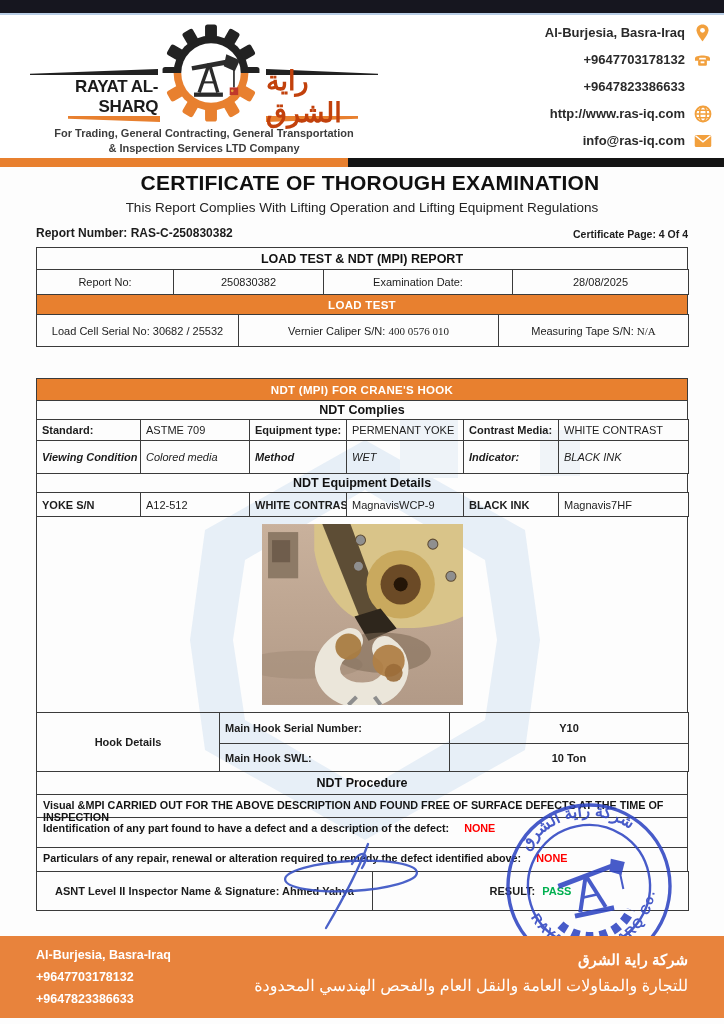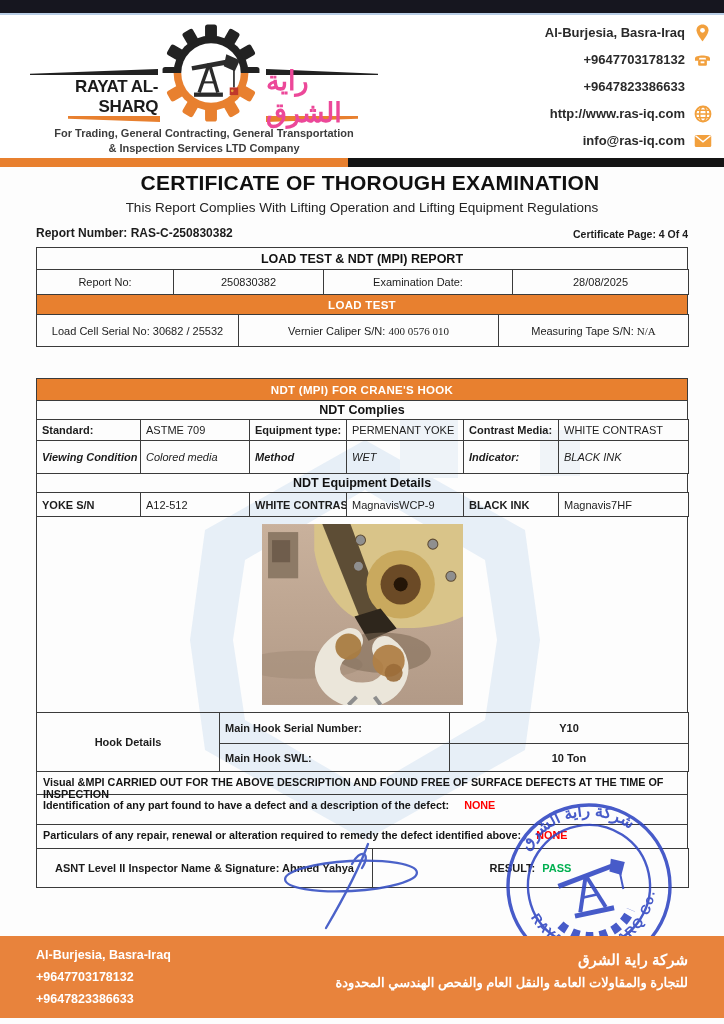--- a/index.html
+++ b/index.html
@@ -7,21 +7,21 @@
         font-family:"Liberation Sans",sans-serif;color:#1c1c1c;margin:0 auto;}
   
   .topbar{position:absolute;left:0;top:0;width:724px;height:13px;background:#16161f;z-index:5;}
   .topbar-blue{position:absolute;left:0;top:13px;width:724px;height:2px;background:#7fa6d2;opacity:.55;z-index:5;}
   
   .header{position:absolute;left:0;top:15px;width:724px;height:143px;background:#fff;z-index:4;}
   .logo{position:absolute;left:28px;top:6px;width:352px;height:136px;}
   .logo .name-en{position:absolute;left:0;top:56px;width:130px;text-align:right;
     font-size:17px;font-weight:800;letter-spacing:-0.4px;color:#1b1b1b;}
   .logo .name-ar{position:absolute;left:238px;top:44px;width:112px;text-align:left;
-    font-size:27px;font-weight:700;color:#ec4899;direction:rtl;}
+    font-size:27px;font-weight:700;color:#c2410c;direction:rtl;}
   .logo .emblem{position:absolute;left:132px;top:0px;}
   .wing{position:absolute;height:6px;}
   .wing.tl{left:2px;top:48px;width:128px;background:#222;clip-path:polygon(0 80%,100% 0,100% 100%,0 100%);}
   .wing.tr{left:238px;top:48px;width:112px;background:#222;clip-path:polygon(0 0,100% 80%,100% 100%,0 100%);}
   .wing.bl{left:40px;top:95px;width:92px;background:#e8802f;clip-path:polygon(0 0,100% 0,100% 100%,0 45%);}
   .wing.br{left:238px;top:95px;width:92px;background:#e8802f;clip-path:polygon(0 0,100% 0,100% 45%,0 100%);}
   .tagline{position:absolute;left:0;width:100%;text-align:center;font-size:11px;font-weight:700;color:#3d3d3d;}
   .tagline.l1{top:106px;}
   .tagline.l2{top:121px;}
   .contact{position:absolute;right:12px;top:8px;display:flex;flex-direction:column;gap:8px;}
@@ -66,21 +66,21 @@
   td.insp{font-weight:700;font-size:11.5px;text-align:center;vertical-align:middle;}
   
   .wm{position:absolute;z-index:0;}
   .signature{position:absolute;left:276px;top:842px;z-index:3;}
   .stamp{position:absolute;left:503px;top:800px;z-index:3;opacity:.88;}
   
   .footer{position:absolute;left:0;top:936px;width:724px;height:82px;background:#e8833c;z-index:4;}
   .f-left{position:absolute;left:36px;top:9px;color:#fff;font-size:12.5px;font-weight:700;line-height:1.75;}
   .f-right{position:absolute;right:36px;top:10px;color:#fff;text-align:right;direction:rtl;}
   .f-right .ar1{font-size:15px;font-weight:700;line-height:1.8;}
-  .f-right .ar2{font-size:13px;font-weight:700;line-height:1.6;}
+  .f-right .ar2{font-size:16px;font-weight:400;line-height:1.6;}
 </style>
 </head>
 <body>
 
 <div class="page">
 
   <svg class="wm" style="left:70px;top:420px;" width="590" height="440" viewBox="0 0 590 440">
     <polygon points="295,20 455,110 470,220 455,330 295,420 135,330 120,220 135,110" fill="#e7eff7"></polygon>
     <polygon points="295,70 415,140 427,220 415,300 295,370 175,300 163,220 175,140" fill="#fdfdfd"></polygon>
     <rect x="330" y="0" width="58" height="58" fill="#eef3f8"></rect>
@@ -354,20 +354,21 @@
         <td class="hook-label">Main Hook Serial Number:</td>
         <td class="hook-val">Y10</td>
       </tr>
       <tr style="height:28px;">
         <td class="hook-label">Main Hook SWL:</td>
         <td class="hook-val">10 Ton</td>
       </tr>
     </tbody>
       </table>
 
+    <div class="brow hdr-center" style="height:24px;">NDT Procedure</div>
 
     <div class="brow statement" style="height:24px;">Visual &amp;MPI CARRIED OUT FOR THE ABOVE DESCRIPTION AND FOUND FREE OF SURFACE DEFECTS AT THE TIME OF INSPECTION</div>
 
     <div class="brow statement" style="height:31px;">
       <span>Identification of any part found to have a defect and a description of the defect:</span>
       <span class="red">NONE</span>
     </div>
 
     <div class="brow statement" style="height:25px;">
       <span>Particulars of any repair, renewal or alteration required to remedy the defect identified above:</span>

